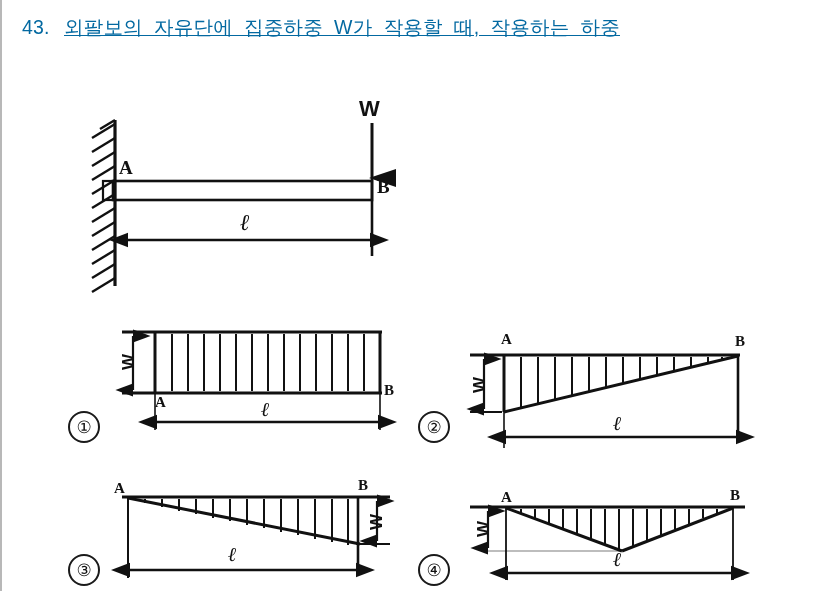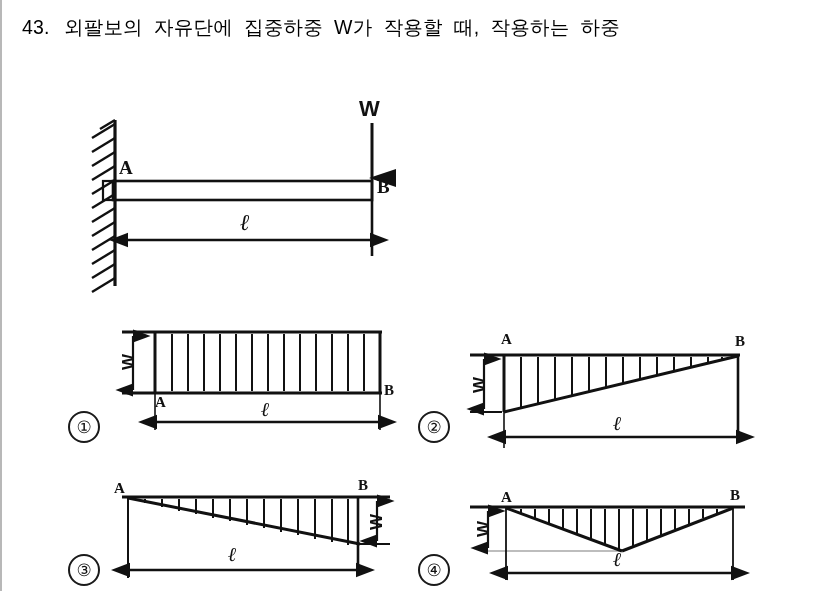--- a/index.html
+++ b/index.html
@@ -35,27 +35,27 @@
     top: 12px;
     width: 790px;
   }
   .q-line {
     display: flex;
     align-items: flex-start;
     font-size: 19.5px;
     line-height: 30px;
     letter-spacing: 0.2px;
     white-space: pre;
-    color: #000000;
+    color: #0369a1;
   }
   .q-num {
     width: 42px;
     flex: 0 0 42px;
   }
-  .q-text-1 { flex: 1; }
+  .q-text-1 { flex: 1; text-decoration: underline; }
   .q-line-2 {
     padding-left: 42px;
     font-size: 19.5px;
     line-height: 30px;
     white-space: pre;
     color: #151515;
   }
   svg.figure {
     position: absolute;
     left: 0;

